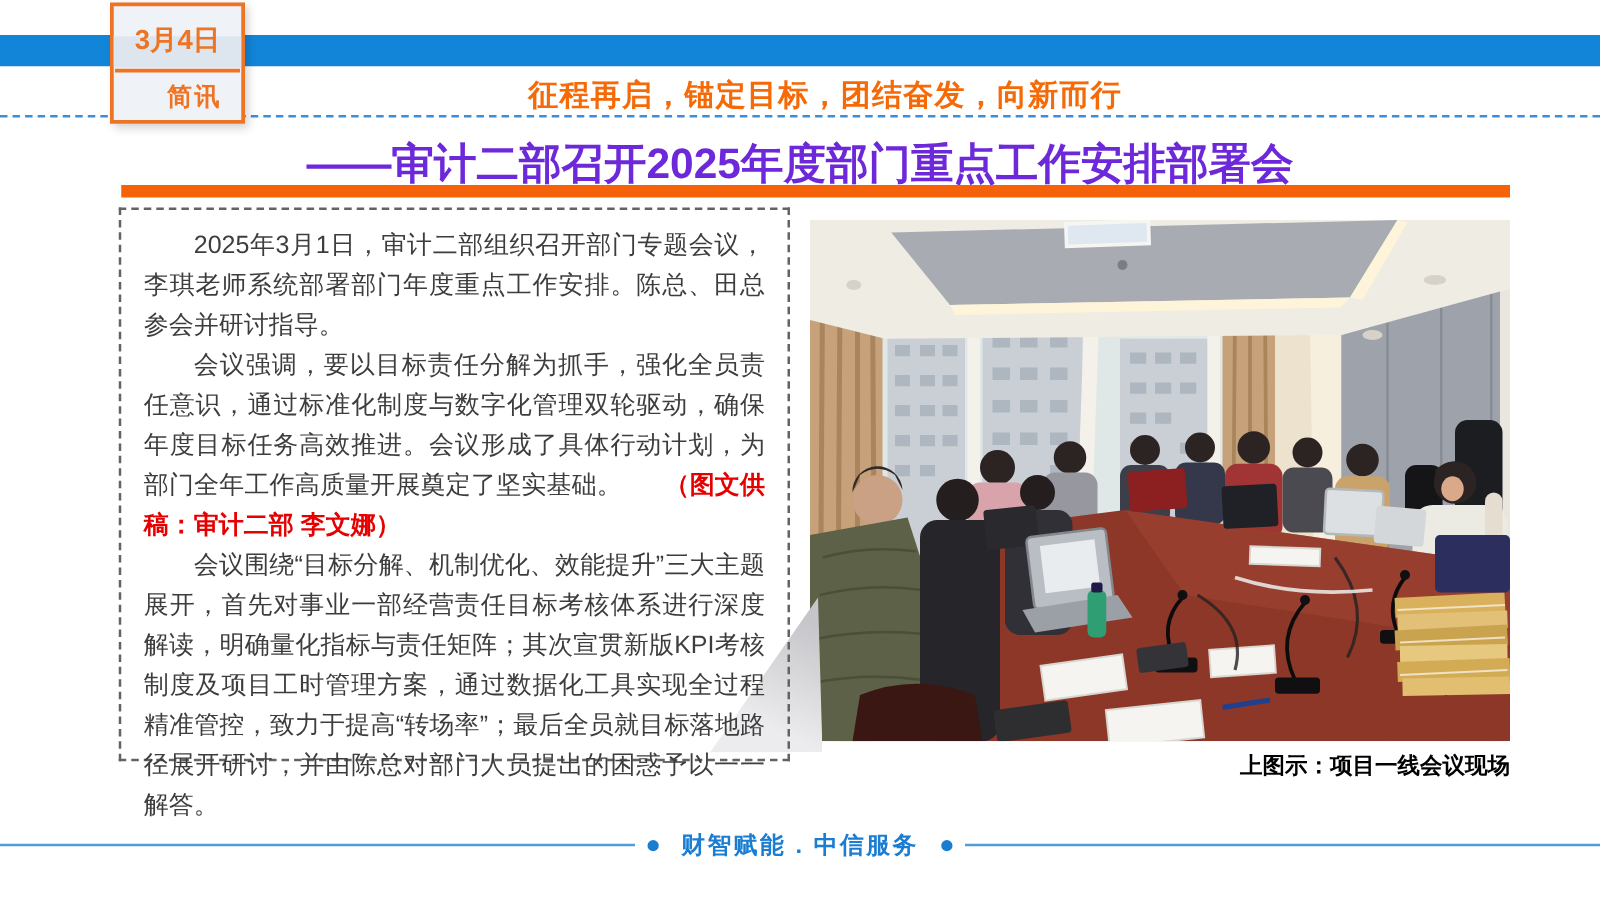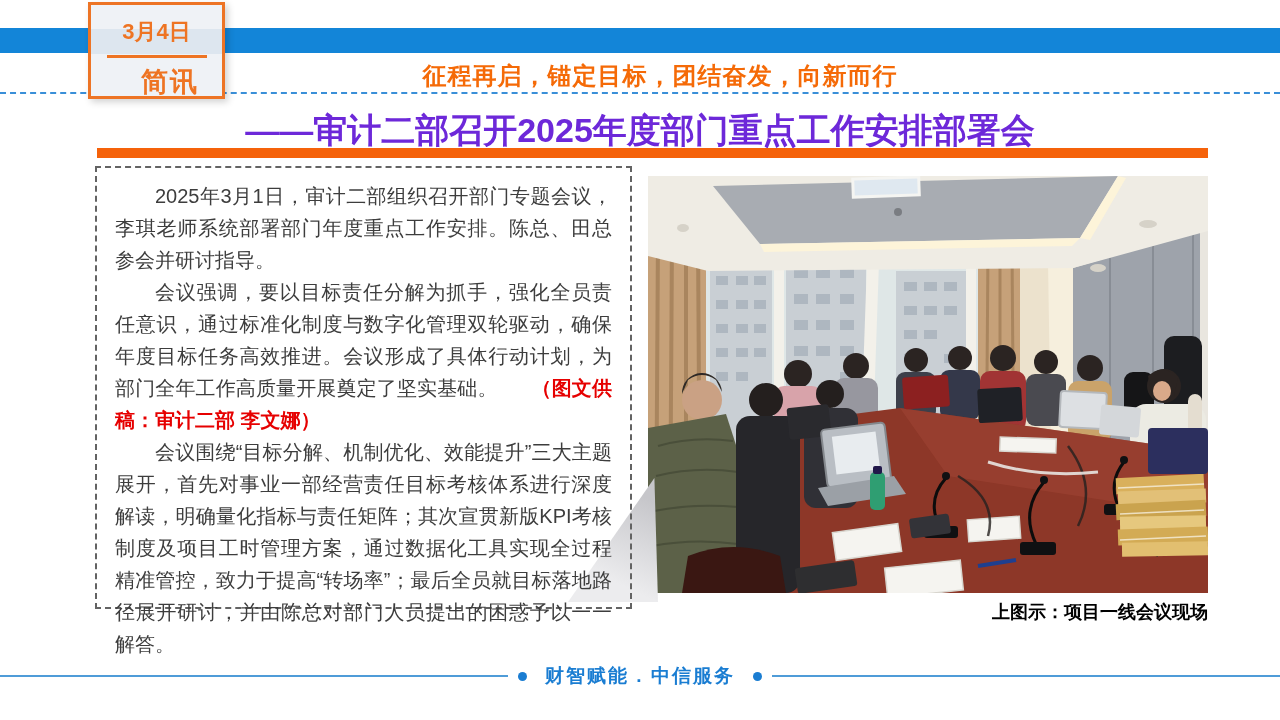--- a/index.html
+++ b/index.html
@@ -7,27 +7,27 @@
               font-family:"Liberation Sans", sans-serif; }
   .stage { position:relative; width:1280px; height:720px; background:#fff; }
 
   
   .top-bar { position:absolute; left:0; top:28px; width:1280px; height:25px; background:#1385d8; }
 
   
   .dashed-rule { position:absolute; left:0; top:92px; width:1280px; border-top:2px dashed #3a8fd8; }
 
   
-  .badge { position:absolute; left:88px; top:2px; width:137px; height:97px;
+  .badge { position:absolute; left:88px; top:2px; width:108px; height:97px;
            background:#eff2f6; border:3px solid #ed7425; z-index:6;
            box-shadow:3px 3px 7px rgba(0,0,0,0.18); text-align:center; }
   .badge-strip { position:absolute; left:0; top:24px; width:100%; height:25px; background:#dde6ef; }
   .badge-date { position:relative; margin-top:12px; font-size:22px; color:#ee7423; font-weight:600; }
   .badge-sep { position:relative; width:100px; height:0; border-top:3px solid #ee7423; margin:8px auto 6px auto; }
-  .badge-label { position:relative; font-size:27px; color:#ee7423; font-weight:bold; letter-spacing:2px;padding-left:27px; }
+  .badge-label { position:relative; font-size:20px; color:#ee7423; font-weight:bold; letter-spacing:2px;padding-left:27px; }
 
   
   .logo-box { position:absolute; left:1095px; top:0; width:110px; height:90px; background:#fff;
               z-index:5; display:flex; flex-direction:column; align-items:center; justify-content:flex-start; }
   .logo-swirl { width:52px; height:56px; margin-top:4px; }
   .logo-text { font-size:15px; font-weight:bold; color:#f25a00; margin-top:2px; letter-spacing:1px; }
 
   
   .headline { position:absolute; left:240px; top:60px; width:840px; text-align:center;
               font-size:24px; font-weight:bold; color:#f56a07; letter-spacing:1px; }

